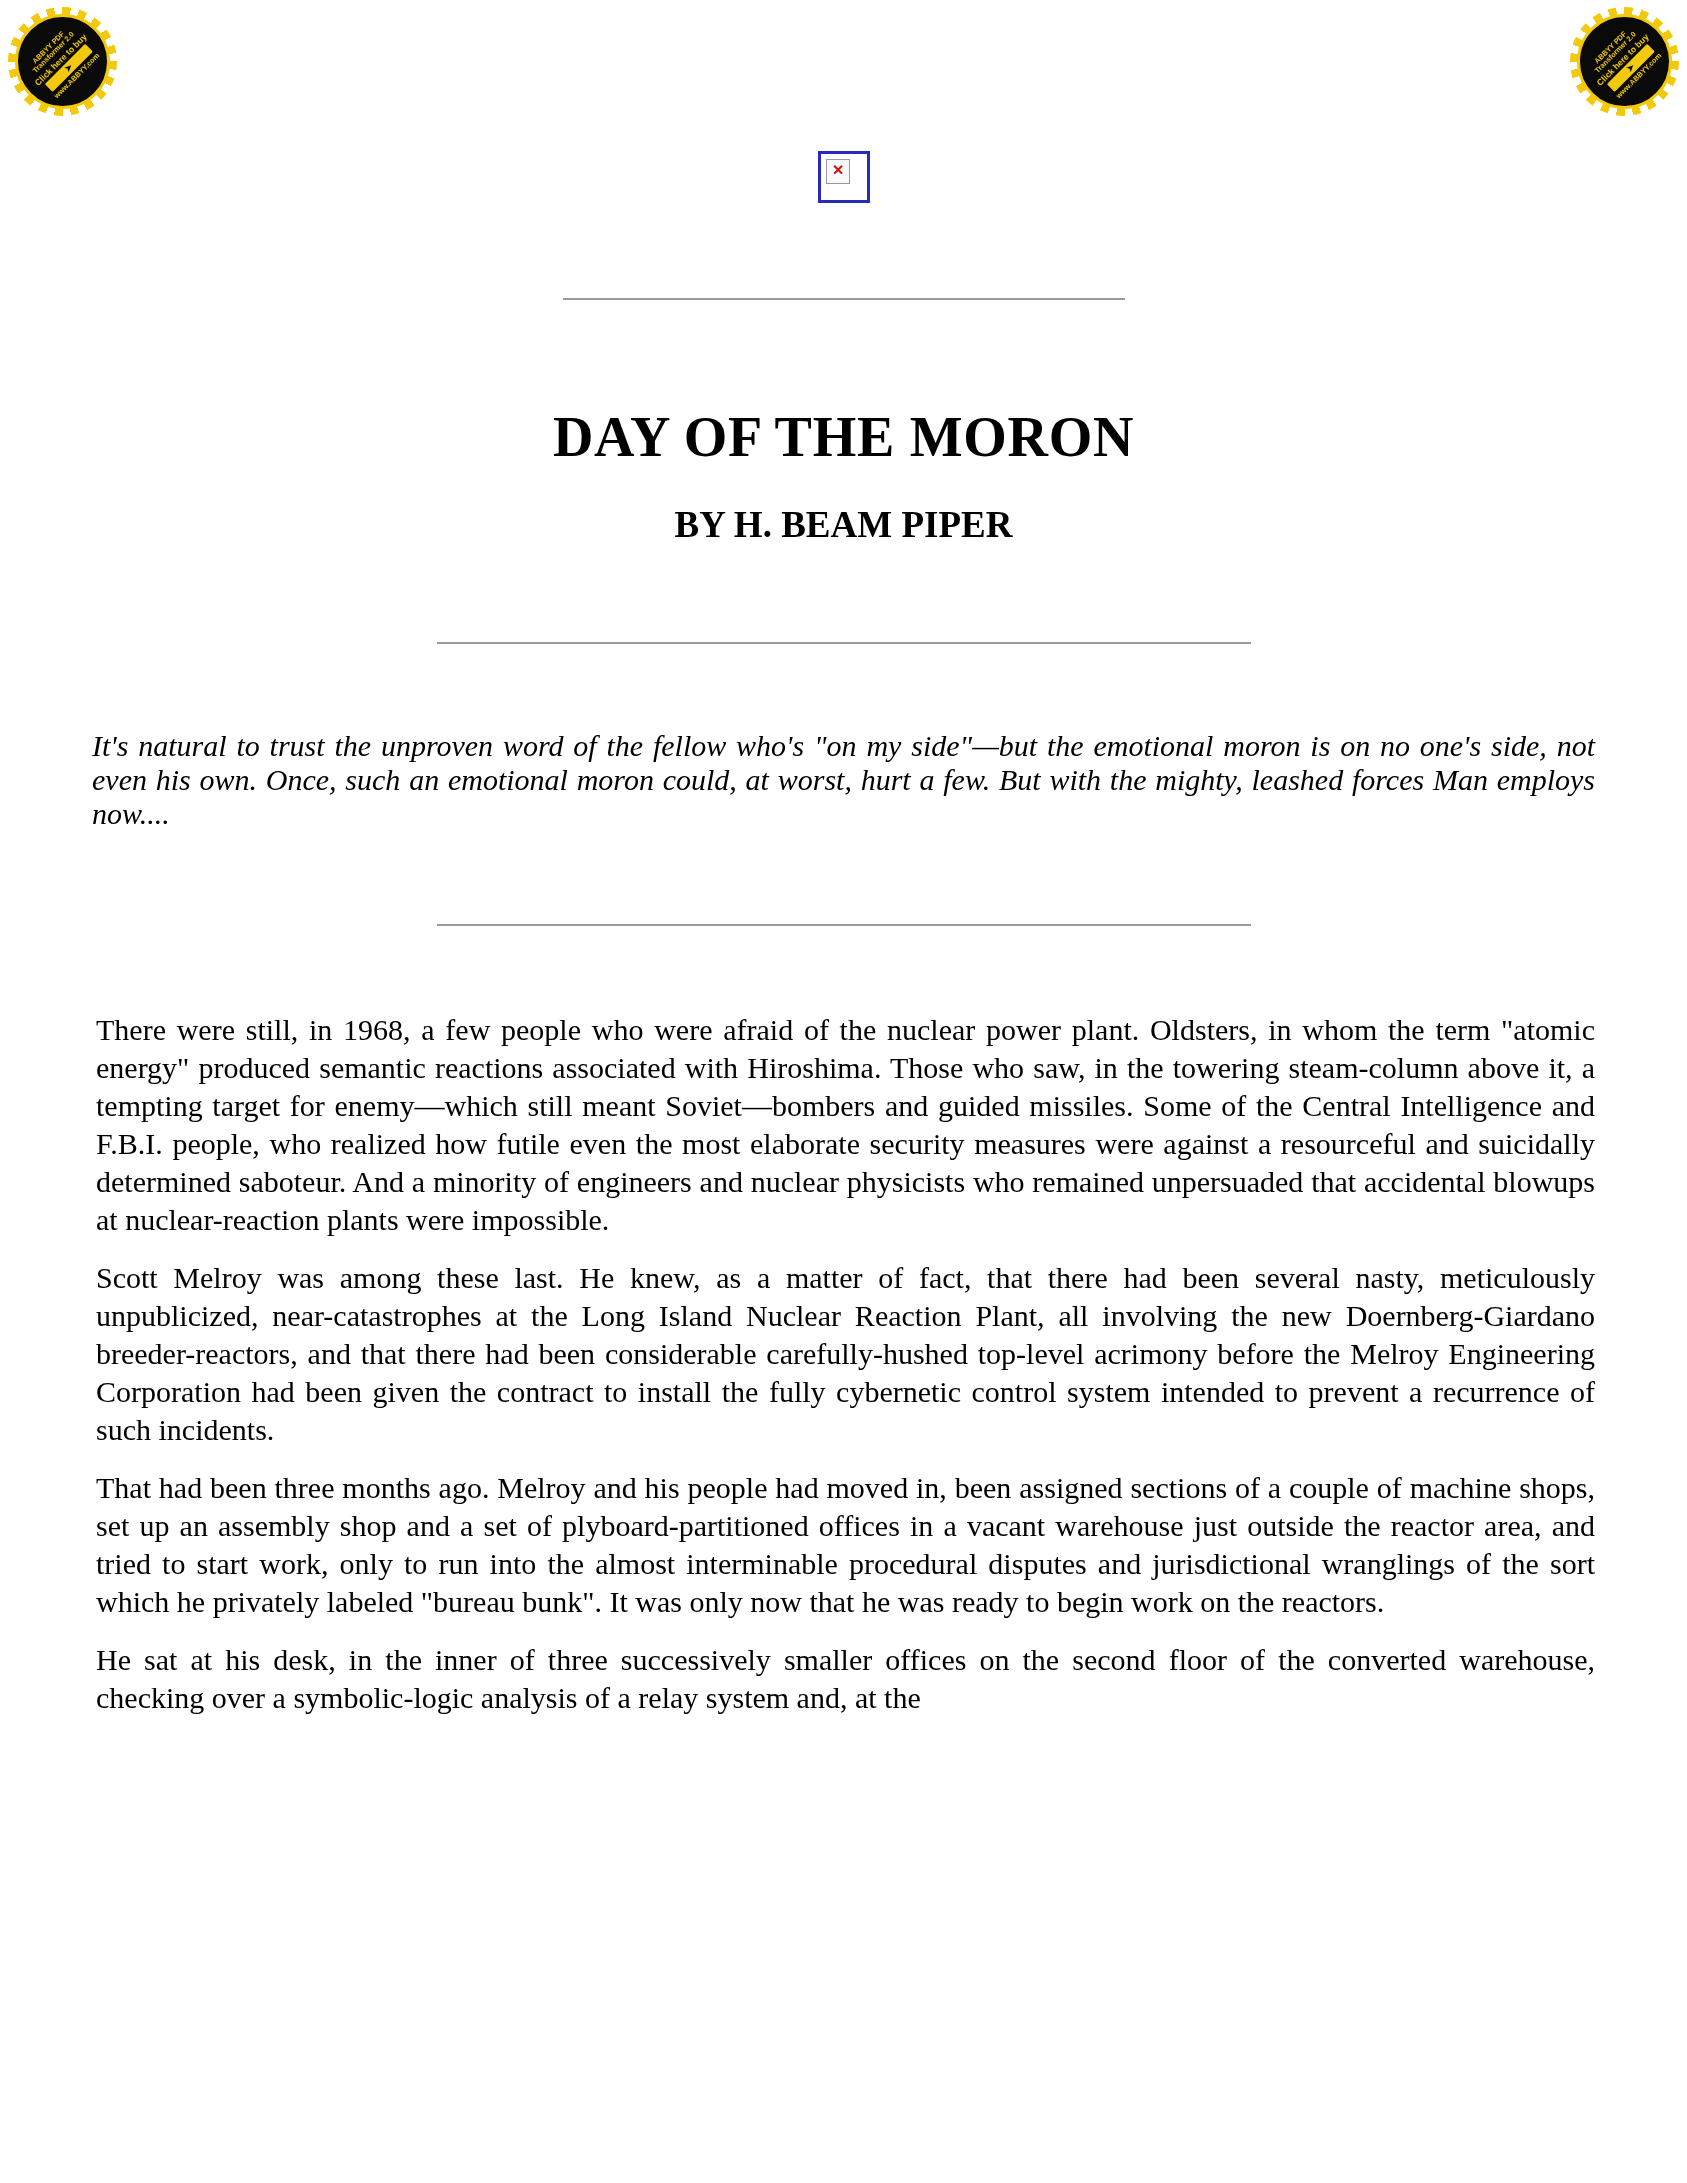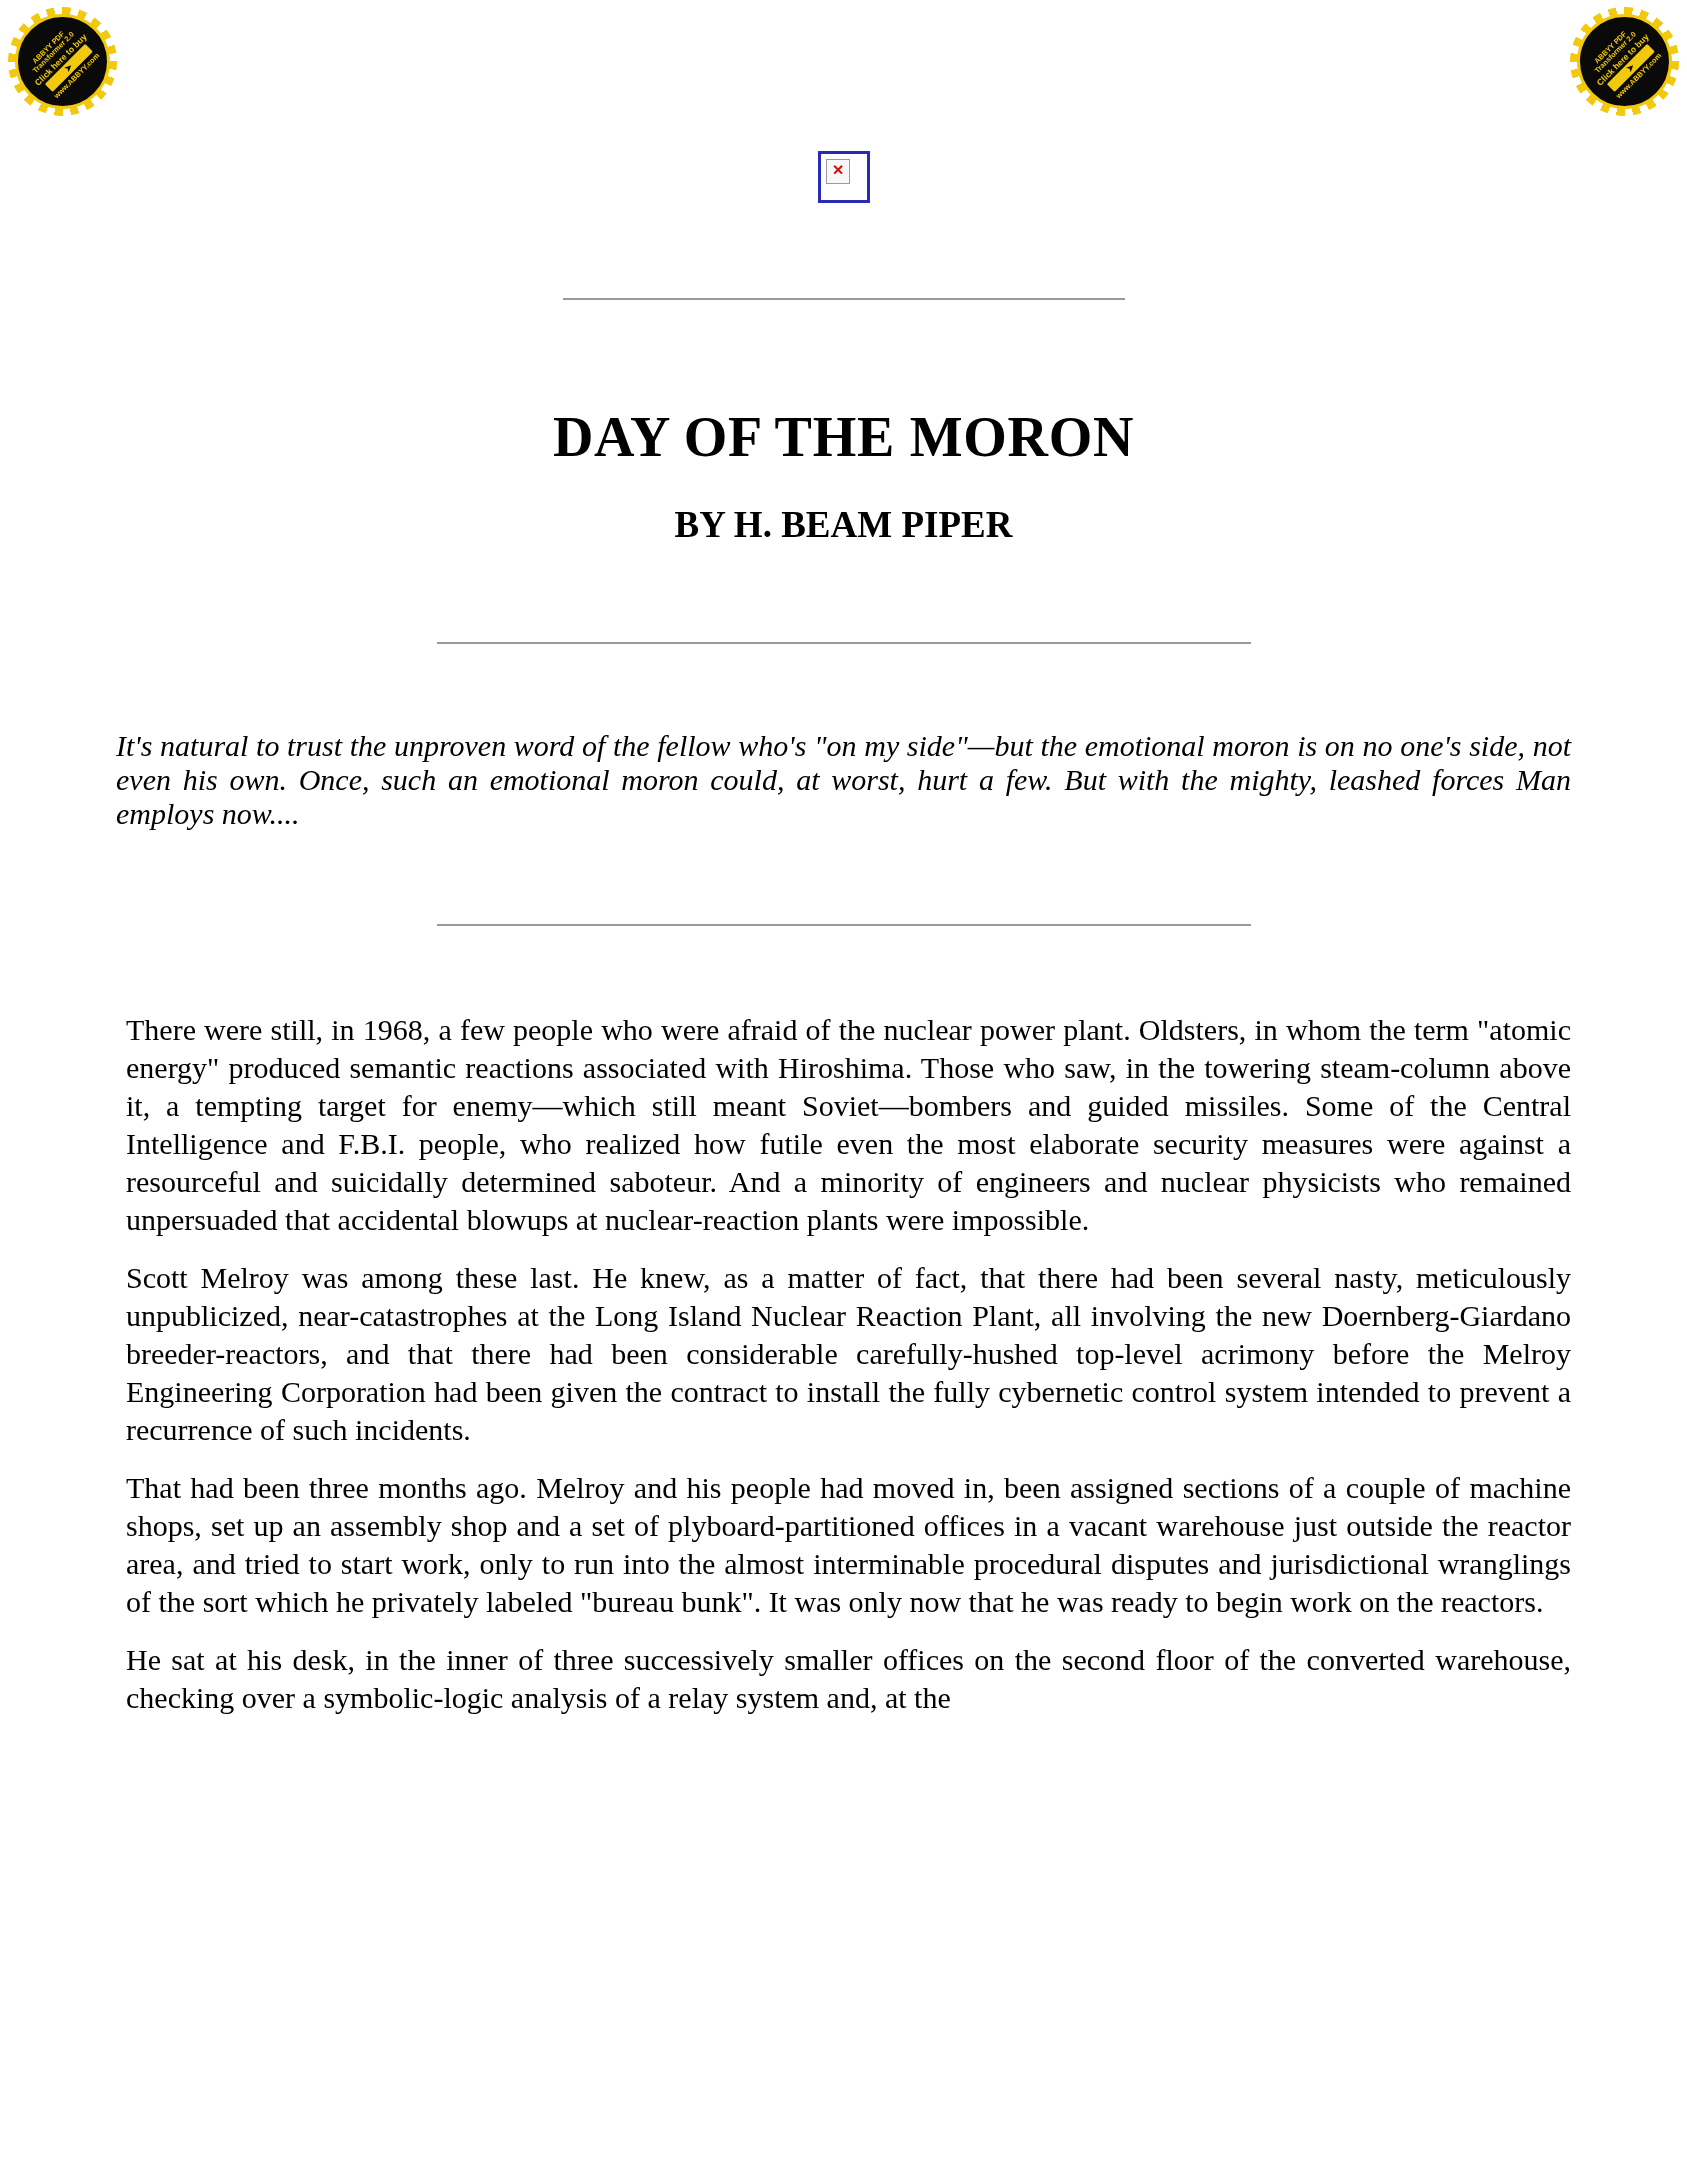--- a/index.html
+++ b/index.html
@@ -88,21 +88,21 @@
     line-height: 20px;
     text-align: center;
   }
 
   
   .content {
     position: absolute;
     top: 0;
     left: 0;
     right: 0;
-    padding: 0 116px;
+    padding: 0 92px;
   }
   .rule {
     border: 0;
     border-top: 2px solid #9a9a9a;
     height: 0;
   }
   .rule-1 { width: 562px;  margin: 298px auto 0 auto; }
   .rule-2 { width: 814px; margin: 99px auto 0 auto; }
   .rule-3 { width: 814px; margin: 93px auto 0 auto; }
 
@@ -123,21 +123,21 @@
   }
   .epigraph {
     margin-top: 85px;
     font-style: italic;
     font-size: 30px;
     line-height: 34px;
     text-align: justify;
   }
   .body-text { margin-top: 85px; }
   .body-text p {
-    margin: 0 0 20px 10px;
+    margin: 0 0 20px 4px;
     font-size: 30px;
     line-height: 38px;
     text-align: justify;
   }
 </style>
 </head>
 <body>
 
 <div class="page">
 

